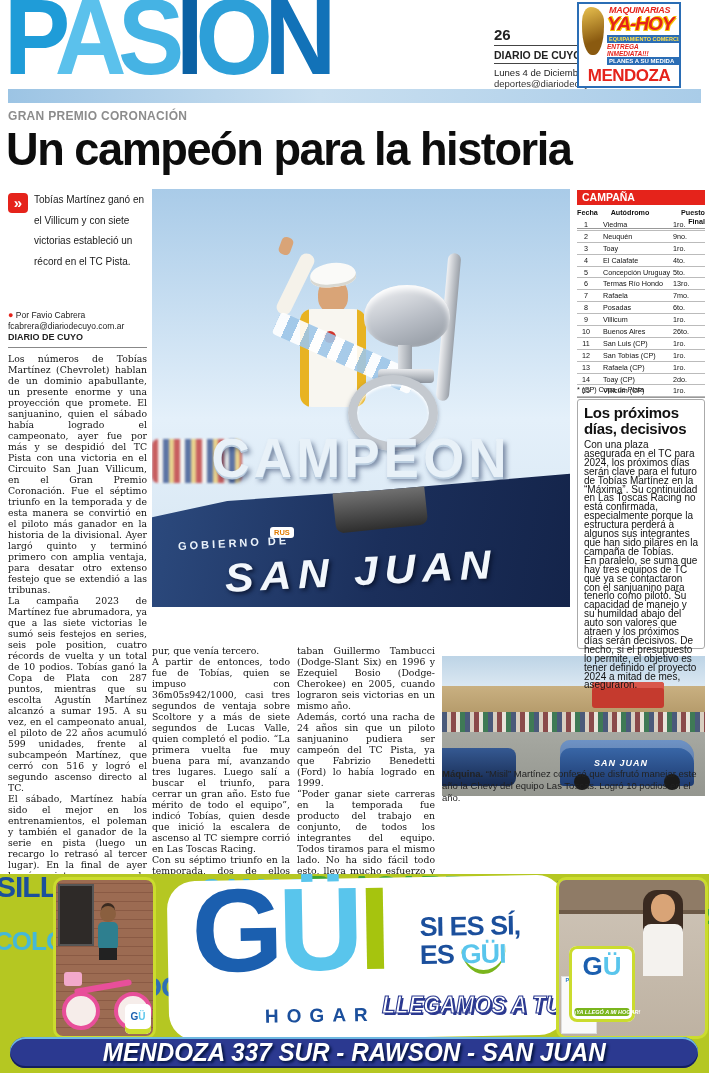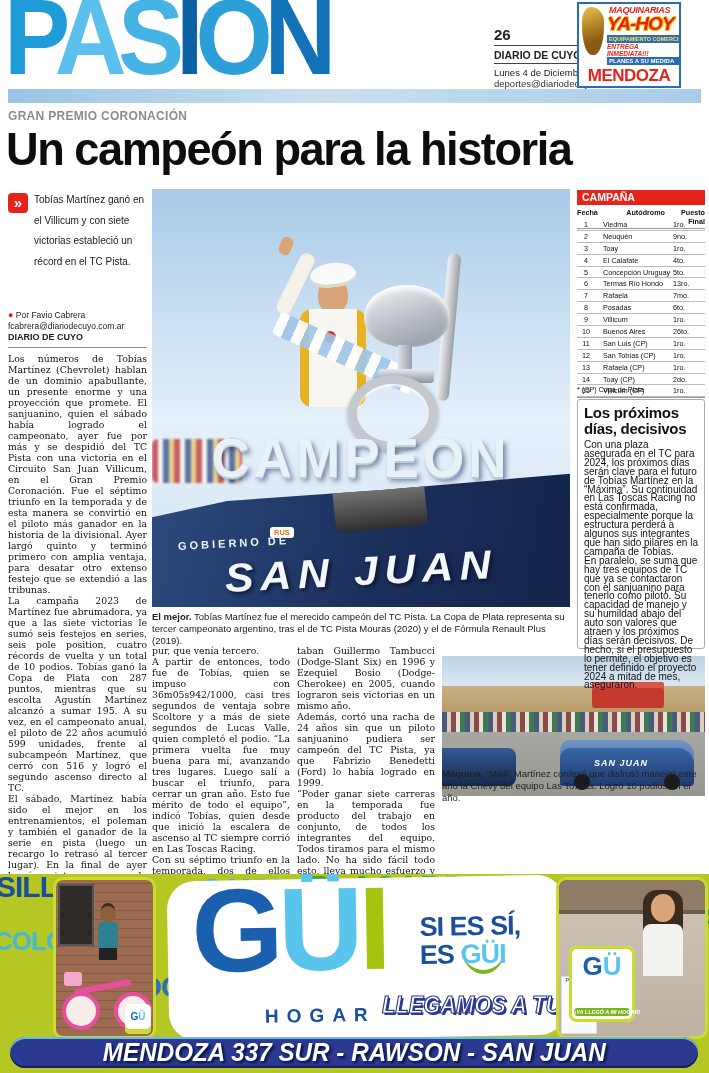--- a/index.html
+++ b/index.html
@@ -125,21 +125,21 @@
   
   .camp-hdr{left:577px;top:190px;width:128px;height:15px;background:#E5231B;color:#fff;
     font-weight:800;font-size:10.5px;line-height:15px;padding-left:5px;box-sizing:border-box;}
   .camp-cols{left:577px;top:208px;width:128px;display:flex;font-size:7.2px;font-weight:800;
     border-bottom:1px solid #999;padding-bottom:2px;}
   .camp-table{left:577px;top:219px;width:128px;}
   .c-row{display:flex;align-items:center;height:10.9px;border-bottom:.5px solid #bbb;font-size:7.2px;}
   .c-f{width:18px;text-align:center;}
   .c-a{flex:1;padding-left:8px;}
   .c-p{width:32px;}
-  .hc-f{width:18px;}.hc-a{flex:1;text-align:right;}.hc-p{width:40px;text-align:right;}
+  .hc-f{width:18px;}.hc-a{flex:1;text-align:center;}.hc-p{width:40px;text-align:right;}
   .camp-note{left:577px;top:385px;width:128px;font-size:7.2px;border-bottom:1px solid #999;padding-bottom:3px;}
   .sidebar-box{left:577px;top:399px;width:128px;height:250px;border:1px solid #aaa;border-radius:3px;
     padding:5px 6px;box-sizing:border-box;}
   .sb-title{font-size:15px;line-height:16px;font-weight:800;letter-spacing:-.3px;margin-bottom:4px;}
   .sb-body p{margin:0;font-size:10px;line-height:8.9px;color:#111;}
 
   
   .ad-bottom{left:0;top:874px;width:709px;height:199px;background:#B5C722;overflow:hidden;}
   .bgw{position:absolute;font-weight:900;white-space:nowrap;letter-spacing:-1px;}
   .bgw0{left:-4px;top:-4px;font-size:30px;color:#1B4F9C;}
@@ -265,21 +265,20 @@
     <div class="mp-base"></div>
     <div class="mp-ring"></div>
     <div class="mp-campeon">CAMPEON</div>
     <div class="mp-car">
       <div class="mp-mirror"></div>
       <div class="mp-sticker">RUS</div>
       <div class="mp-gob">GOBIERNO DE</div>
       <div class="mp-sanjuan">SAN JUAN</div>
     </div>
   </div>
-  <div class="abs caption cap-main"><b>El mejor.</b><span> Tobías Martínez fue el merecido campeón del TC Pista. La Copa de Plata representa su tercer campeonato argentino, tras el de TC Pista Mouras (2020) y el de Fórmula Renault Plus (2019).</span></div>
 
   <div class="abs bodycol col2">
     <p>pur, que venía tercero.</p>
     <p>A partir de entonces, todo fue de Tobías, quien se impuso con 36m05s942/1000, casi tres segundos de ventaja sobre Scoltore y a más de siete segundos de Lucas Valle, quien completó el podio. “La primera vuelta fue muy buena para mí, avanzando tres lugares. Luego salí a buscar el triunfo, para cerrar un gran año. Esto fue mérito de todo el equipo”, indicó Tobías, quien desde que inició la escalera de ascenso al TC siempre corrió en Las Toscas Racing.</p>
     <p>Con su séptimo triunfo en la temporada, dos de ellos logrados en el Villicum, Tobías Martínez superó la marca que osten-</p>
   </div>
   <div class="abs bodycol col3">
     <p>taban Guillermo Tambucci (Dodge-Slant Six) en 1996 y Ezequiel Bosio (Dodge-Cherokee) en 2005, cuando lograron seis victorias en un mismo año.</p>
     <p>Además, cortó una racha de 24 años sin que un piloto sanjuanino pudiera ser campeón del TC Pista, ya que Fabrizio Benedetti (Ford) lo había logrado en 1999.</p>
     <p>“Poder ganar siete carreras en la temporada fue producto del trabajo en conjunto, de todos los integrantes del equipo. Todos tiramos para el mismo lado. No ha sido fácil todo esto, lleva mucho esfuerzo y mi familia hace un gran sacrificio, por eso estoy feliz y agradecido”, exclamó el gran campeón.</p>

